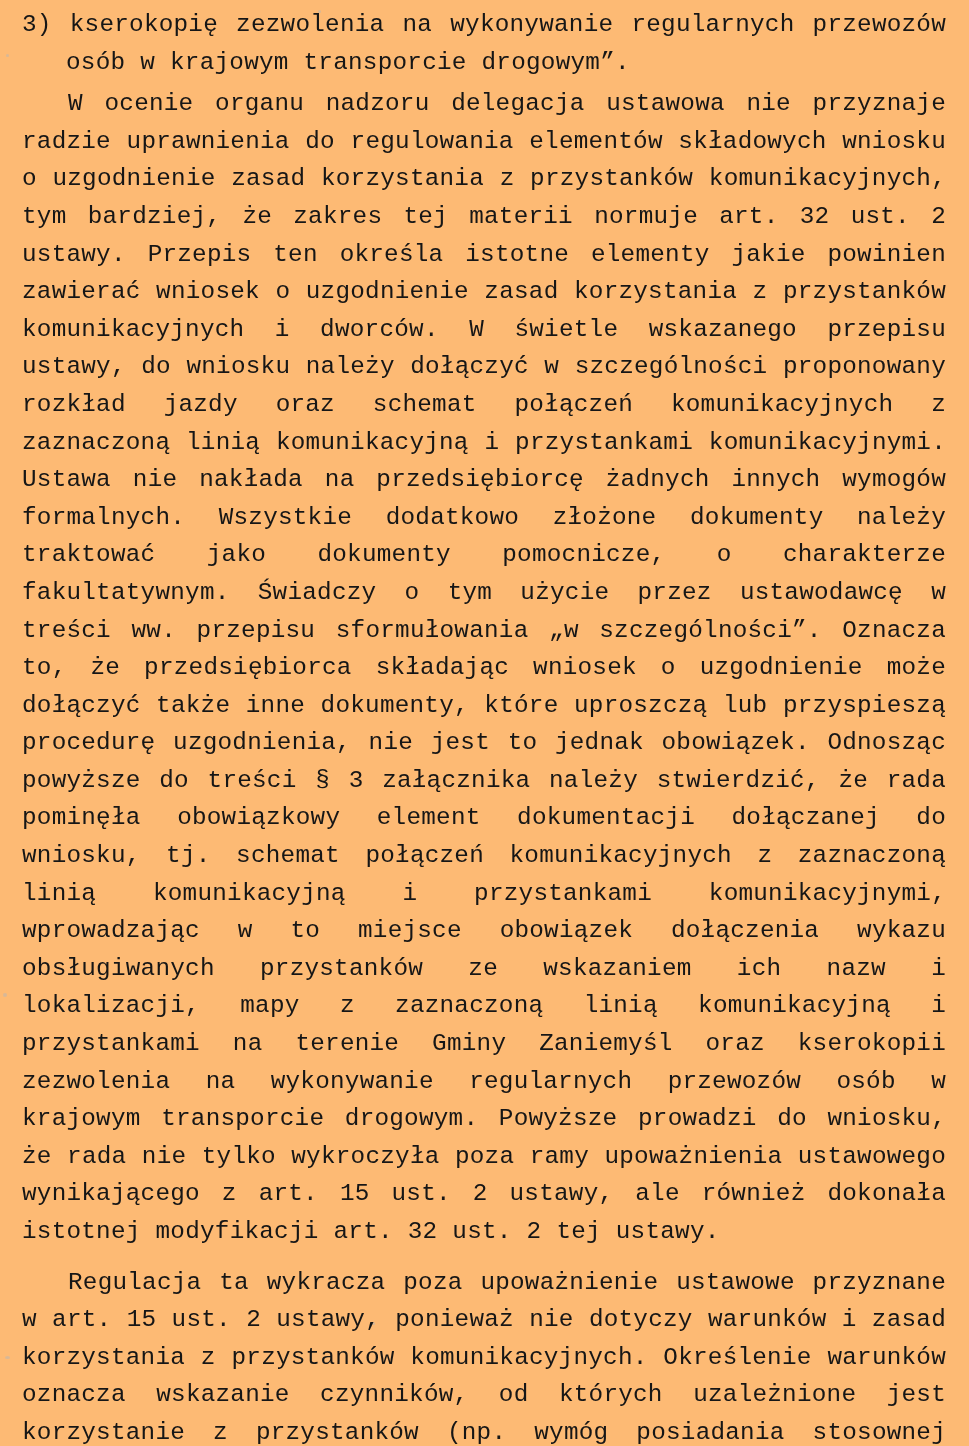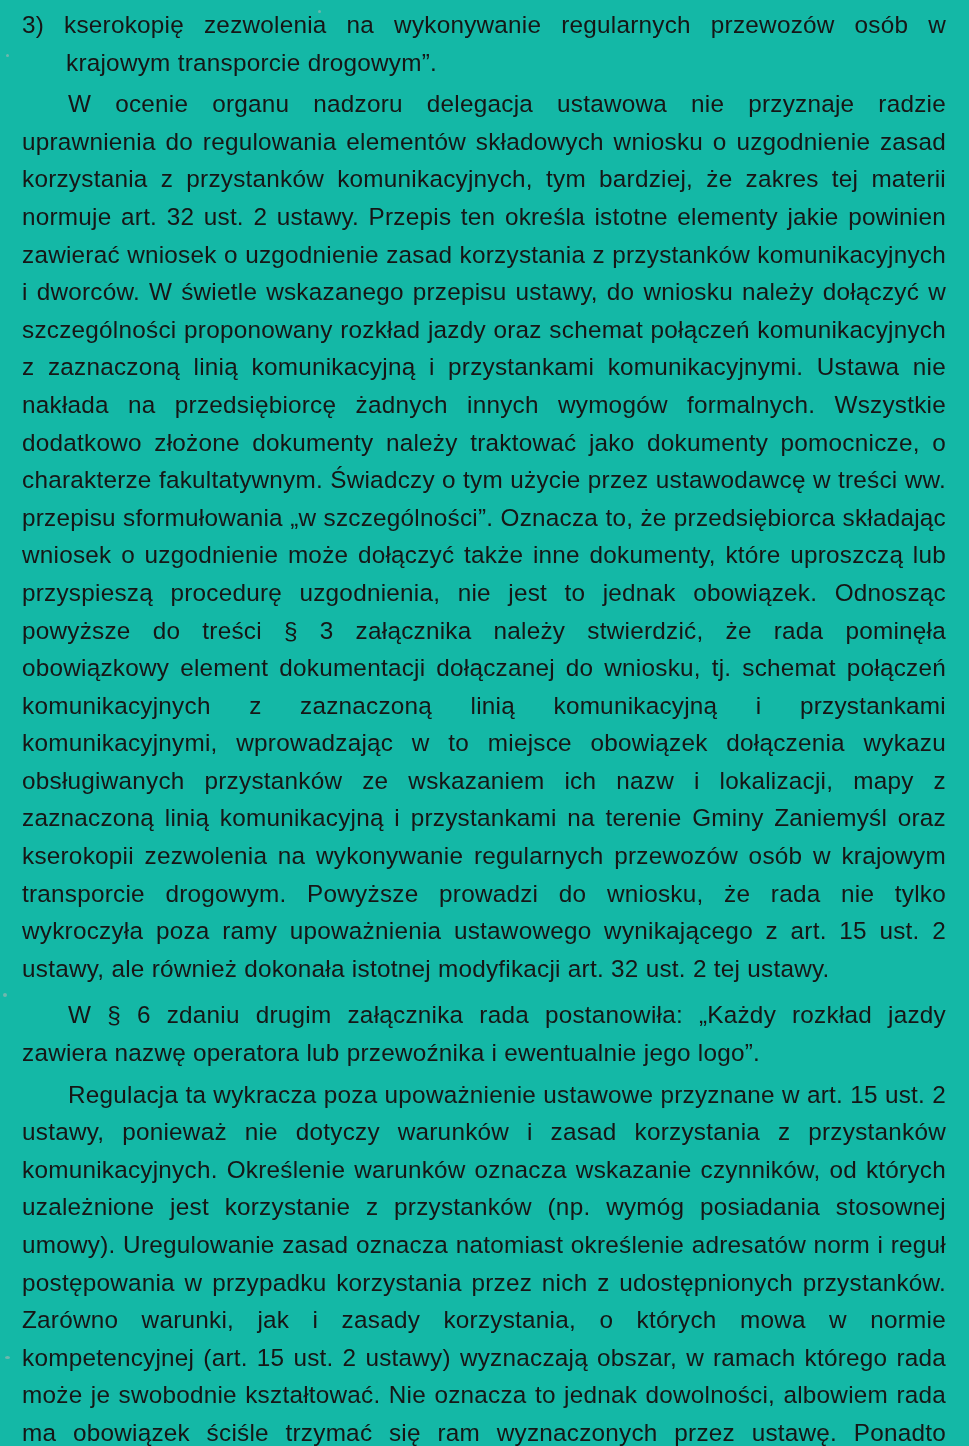--- a/index.html
+++ b/index.html
@@ -6,23 +6,23 @@
   html, body {
     margin: 0;
     padding: 0;
     background: #ffffff;
   }
   .page {
     position: relative;
     width: 969px;
     height: 1446px;
     margin: 0 auto;
-    background: #14b8a6;
+    background: #fdba74;
     overflow: hidden;
-    font-family: Liberation Sans, sans-serif;
+    font-family: Liberation Mono, monospace;
     color: #161616;
   }
   .doc-body {
     position: absolute;
     left: 22px;
     top: 6px;
     width: 924px;
   }
   p.para {
     margin: 0;
@@ -68,20 +68,19 @@
   <div class="doc-body">
 
     <p class="para listitem">3) kserokopię zezwolenia na wykonywanie regularnych przewozów osób w krajowym transporcie drogowym”.</p>
 
     <div class="gap-sm"></div>
 
     <p class="para indent">W ocenie organu nadzoru delegacja ustawowa nie przyznaje radzie uprawnienia do regulowania elementów składowych wniosku o uzgodnienie zasad korzystania z przystanków komunikacyjnych, tym bardziej, że zakres tej materii normuje art. 32 ust. 2 ustawy. Przepis ten określa istotne elementy jakie powinien zawierać wniosek o uzgodnienie zasad korzystania z przystanków komunikacyjnych i dworców. W świetle wskazanego przepisu ustawy, do wniosku należy dołączyć w szczególności proponowany rozkład jazdy oraz schemat połączeń komunikacyjnych z zaznaczoną linią komunikacyjną i przystankami komunikacyjnymi. Ustawa nie nakłada na przedsiębiorcę żadnych innych wymogów formalnych. Wszystkie dodatkowo złożone dokumenty należy traktować jako dokumenty pomocnicze, o charakterze fakultatywnym. Świadczy o tym użycie przez ustawodawcę w treści ww. przepisu sformułowania „w szczególności”. Oznacza to, że przedsiębiorca składając wniosek o uzgodnienie może dołączyć także inne dokumenty, które uproszczą lub przyspieszą procedurę uzgodnienia, nie jest to jednak obowiązek. Odnosząc powyższe do treści § 3 załącznika należy stwierdzić, że rada pominęła obowiązkowy element dokumentacji dołączanej do wniosku, tj. schemat połączeń komunikacyjnych z zaznaczoną linią komunikacyjną i przystankami komunikacyjnymi, wprowadzając w to miejsce obowiązek dołączenia wykazu obsługiwanych przystanków ze wskazaniem ich nazw i lokalizacji, mapy z zaznaczoną linią komunikacyjną i przystankami na terenie Gminy Zaniemyśl oraz kserokopii zezwolenia na wykonywanie regularnych przewozów osób w krajowym transporcie drogowym. Powyższe prowadzi do wniosku, że rada nie tylko wykroczyła poza ramy upoważnienia ustawowego wynikającego z art. 15 ust. 2 ustawy, ale również dokonała istotnej modyfikacji art. 32 ust. 2 tej ustawy.</p>
 
     <div class="gap-md"></div>
 
-    <p class="para indent">W § 6 zdaniu drugim załącznika rada postanowiła: „Każdy rozkład jazdy zawiera nazwę operatora lub przewoźnika i ewentualnie jego logo”.</p>
 
     <div class="gap-sm"></div>
 
     <p class="para indent">Regulacja ta wykracza poza upoważnienie ustawowe przyznane w art. 15 ust. 2 ustawy, ponieważ nie dotyczy warunków i zasad korzystania z przystanków komunikacyjnych. Określenie warunków oznacza wskazanie czynników, od których uzależnione jest korzystanie z przystanków (np. wymóg posiadania stosownej umowy). Uregulowanie zasad oznacza natomiast określenie adresatów norm i reguł postępowania w przypadku korzystania przez nich z udostępnionych przystanków. Zarówno warunki, jak i zasady korzystania, o których mowa w normie kompetencyjnej (art. 15 ust. 2 ustawy) wyznaczają obszar, w ramach którego rada może je swobodnie kształtować. Nie oznacza to jednak dowolności, albowiem rada ma obowiązek ściśle trzymać się ram wyznaczonych przez ustawę. Ponadto materia, której dotyczy § 3 pkt 2 załącznika została już uregulowana w rozporządzeniu Ministra Transportu, Budownictwa i Gospodarki Morskiej z dnia 10 kwietnia 2012 r. w sprawie rozkładów jazdy (Dz. U. z 2018 r. poz. 202, zwane dalej: „rozporządzeniem”). Z § 3 ust. 1 pkt 1 rozporządzenia wynika, że w rozkładzie jazdy określa się co najmniej imię i nazwisko lub nazwę przewoźnika oraz jego adres zamieszkania, o ile jest on tożsamy z miejscem wykonywania przez niego działalności gospodarczej, albo siedzibę i adres.</p>
 
   </div>
 </div>
 
 </body></html>

